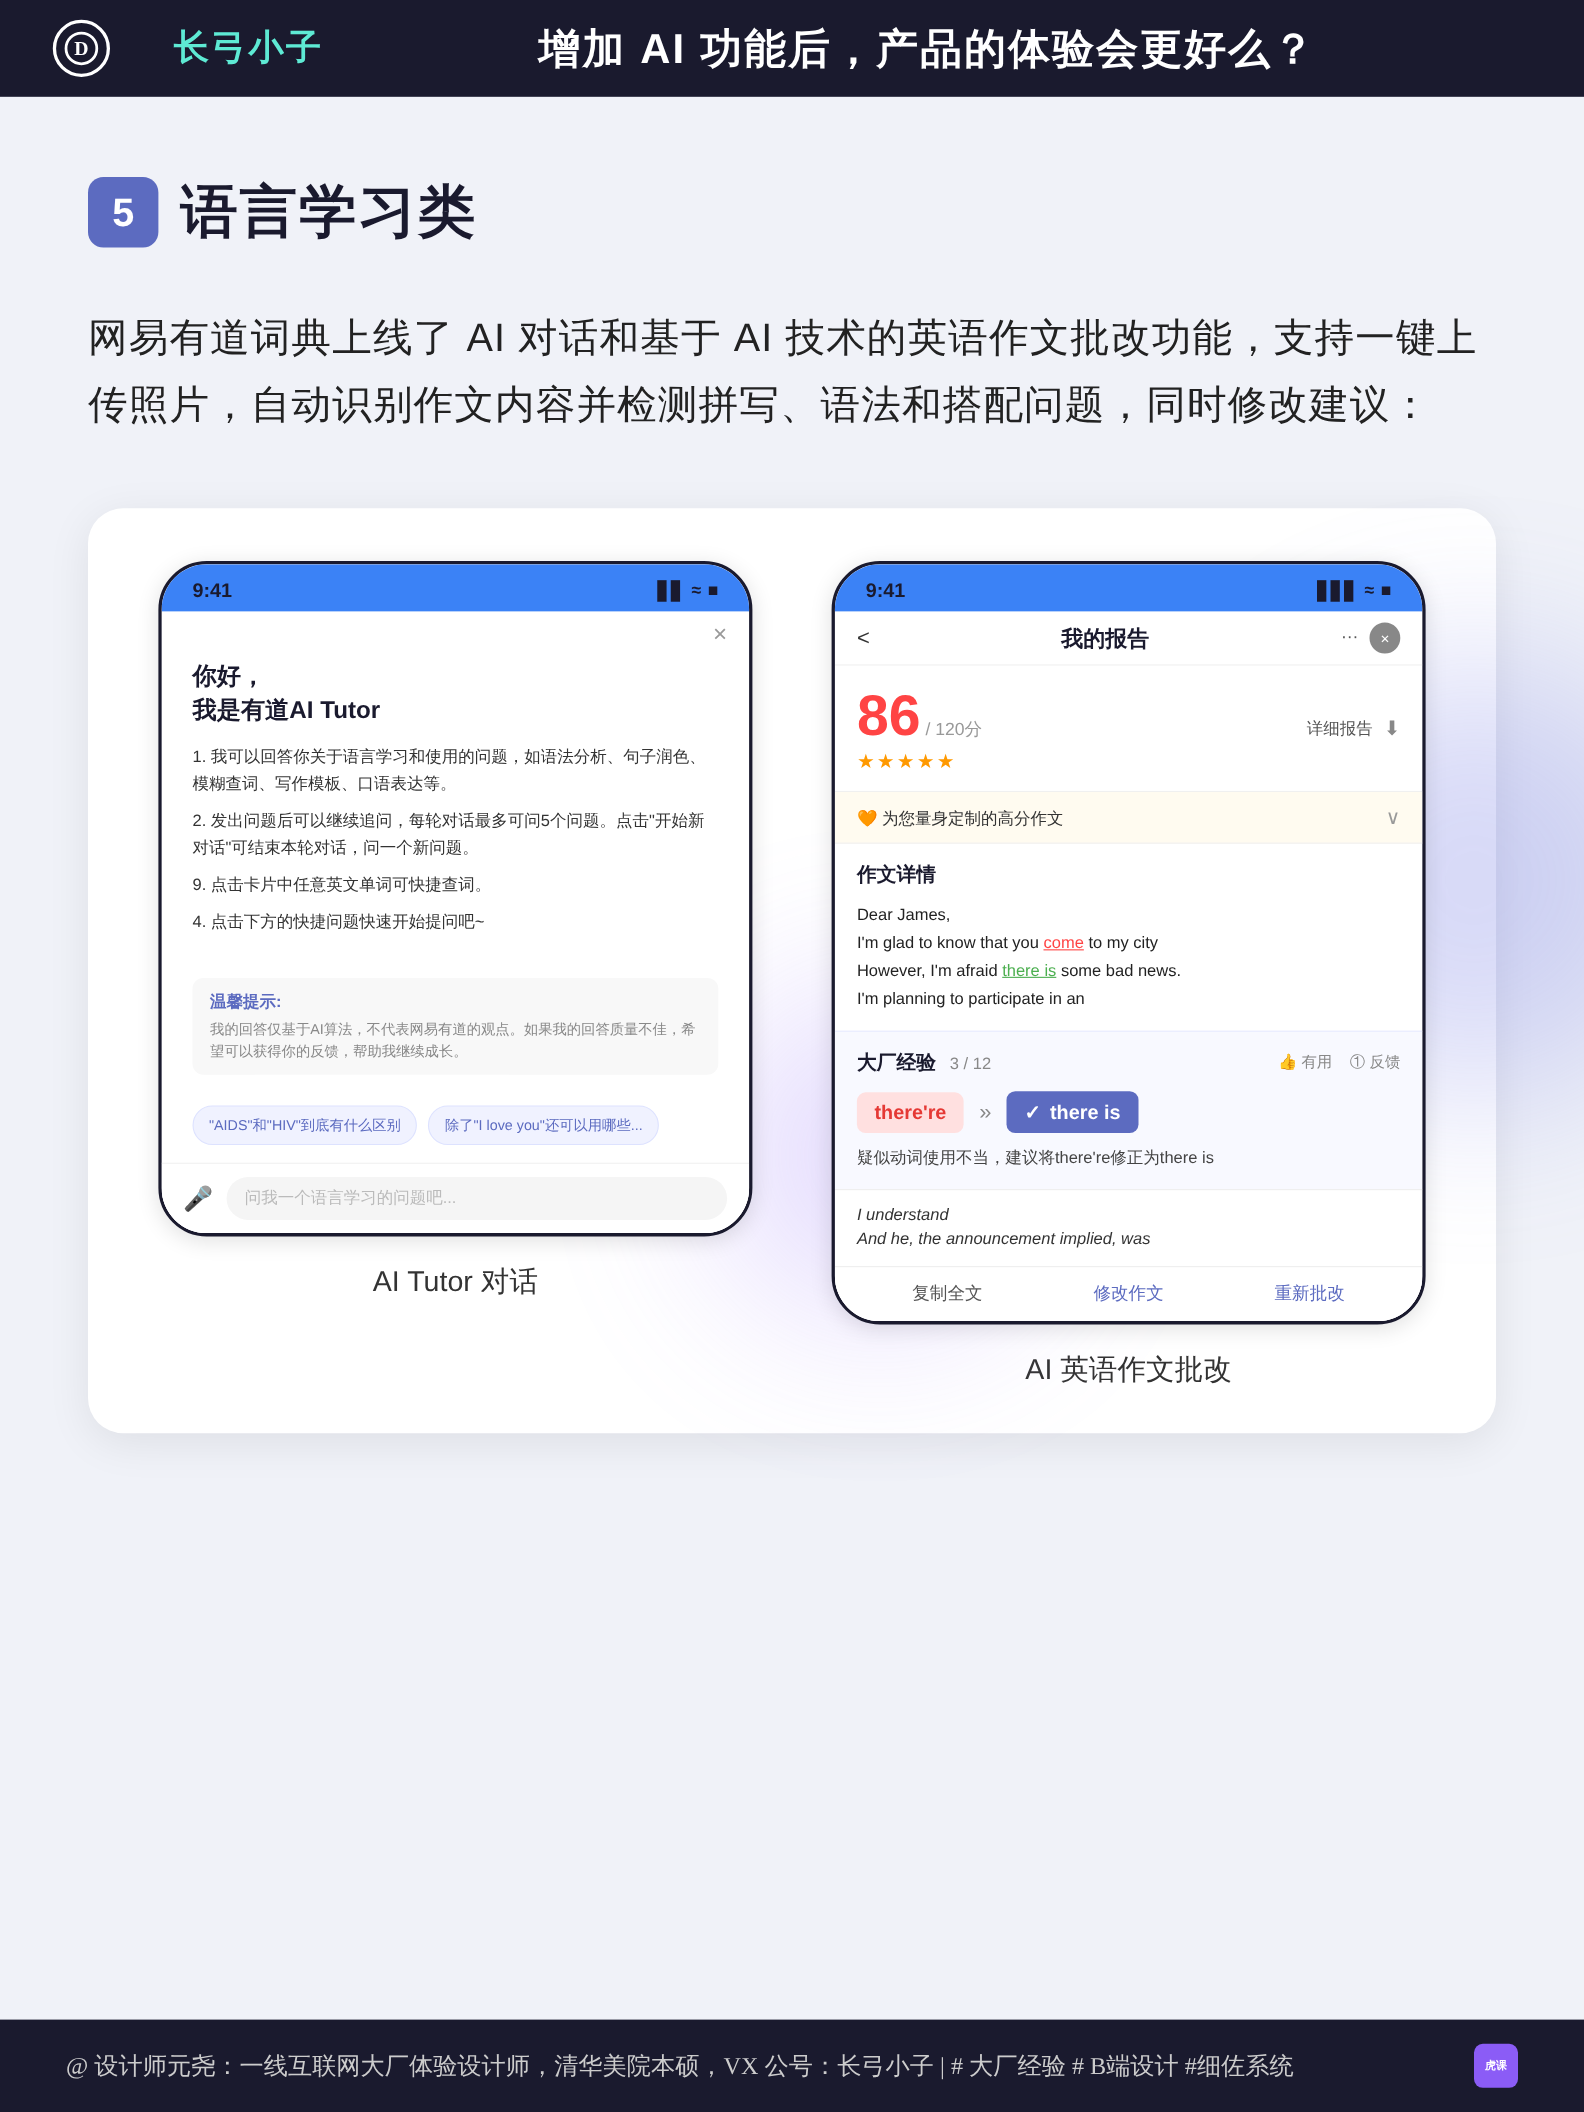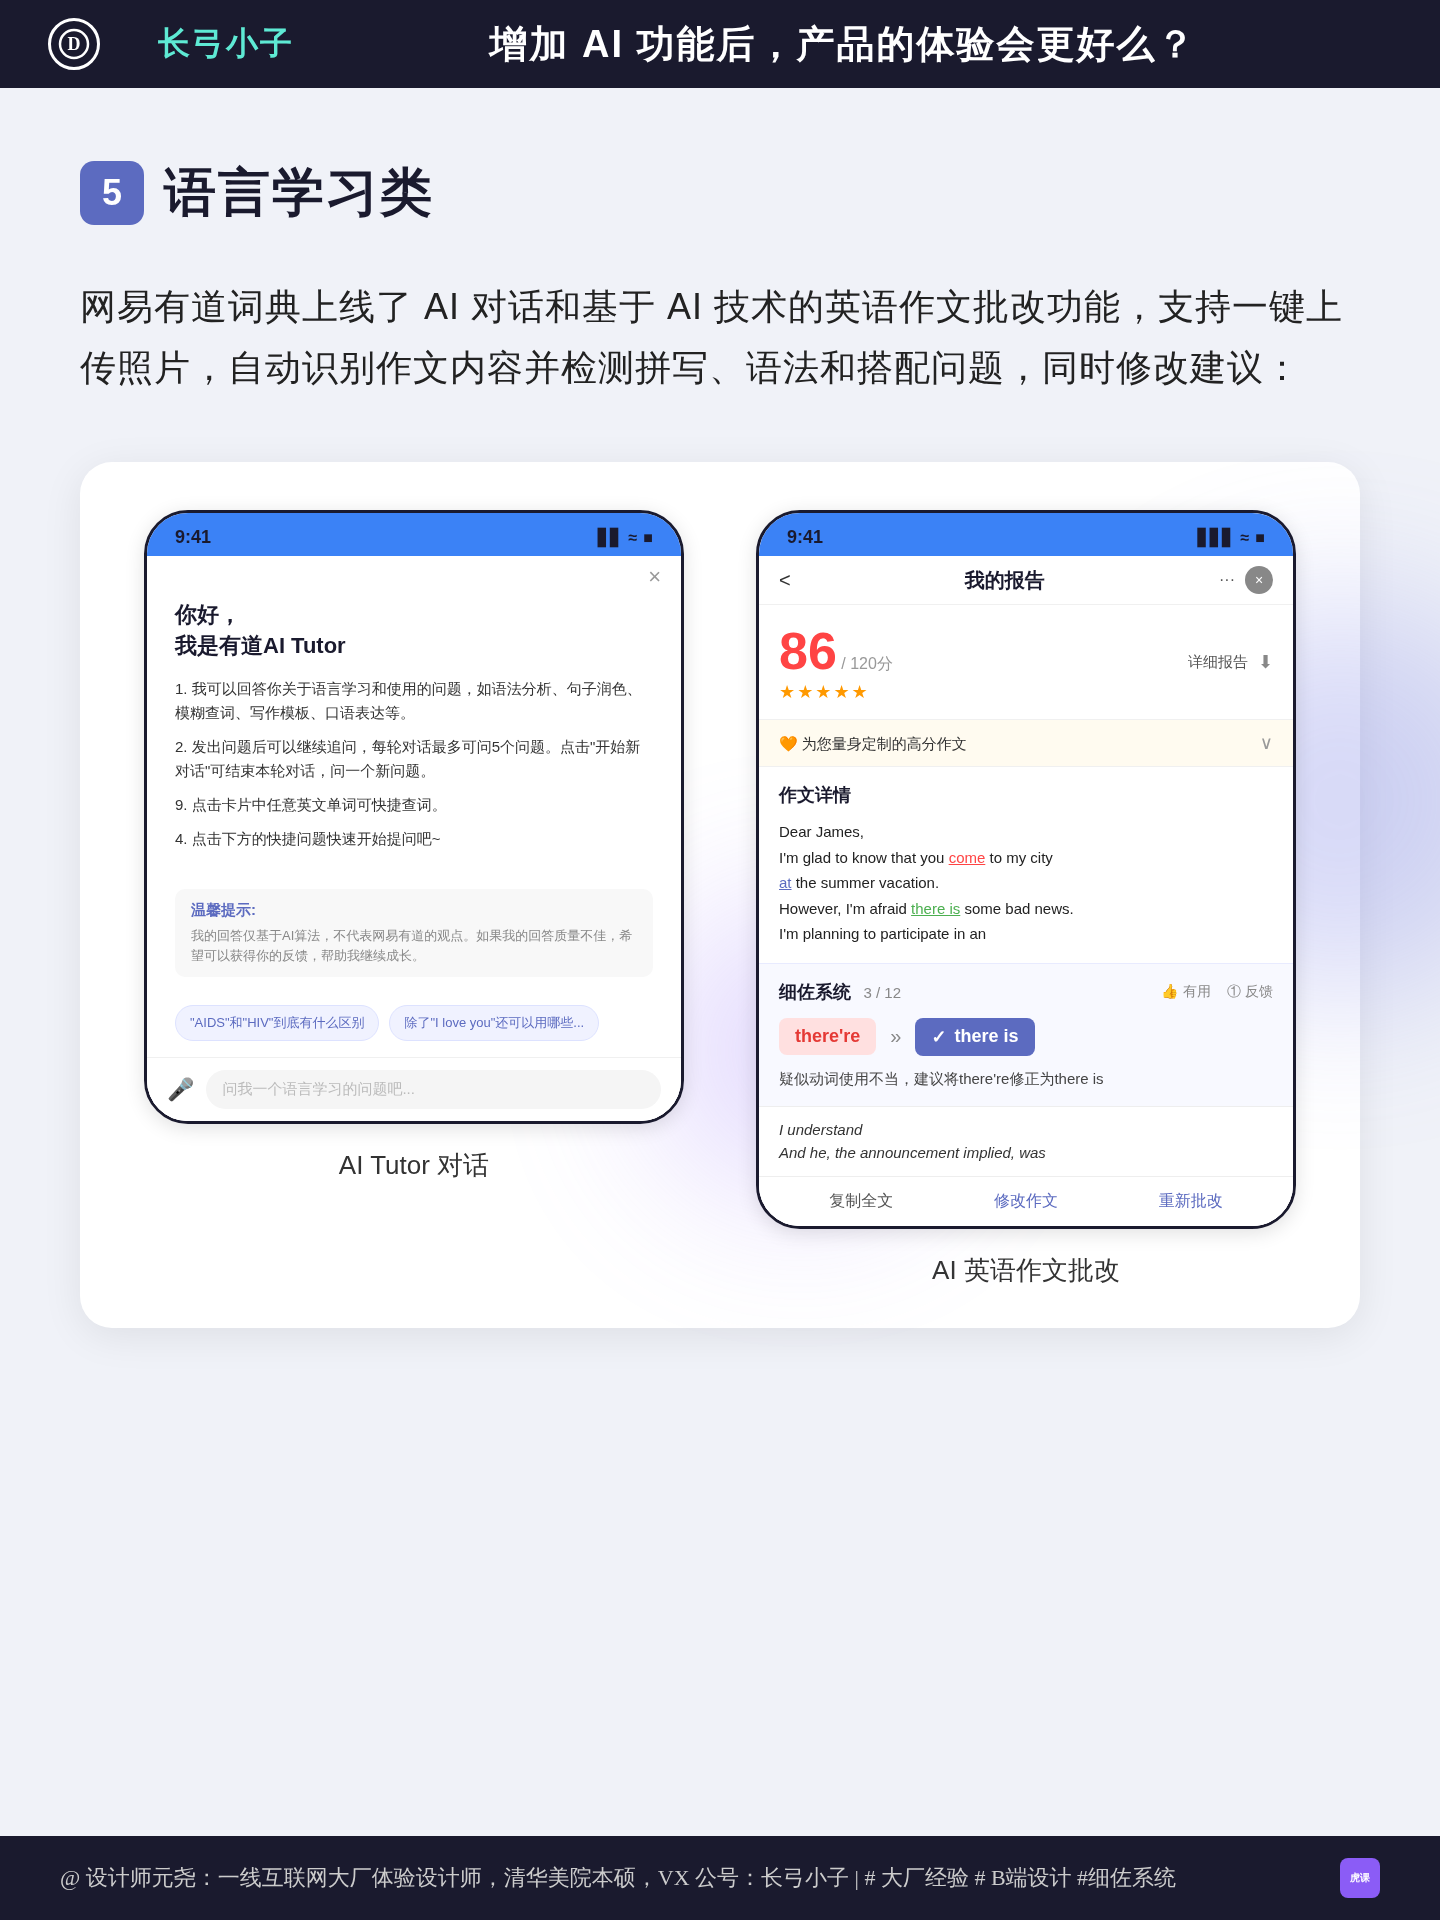--- a/index.html
+++ b/index.html
@@ -644,30 +644,29 @@
           <div class="personalized-bar">
             <span class="personalized-text">🧡 为您量身定制的高分作文</span>
             <span class="expand-icon">∨</span>
           </div>
 
           <div class="essay-detail">
             <div class="essay-detail-title">作文详情</div>
             <div class="essay-text">
               <div>Dear James,</div>
               <div>I'm glad to know that you <span class="highlight-red">come</span> to my city</div>
-              <div><span class="highlight-blue">at</span> the summer vacation.</div>
               <div>However, I'm afraid <span class="highlight-green">there is</span> some bad news.</div>
               <div>I'm planning to participate in an</div>
             </div>
           </div>
 
           <div class="correction-section">
             <div class="correction-header">
               <div>
-                <span class="correction-title">细佐系统</span>
+                <span class="correction-title">大厂经验</span>
                 <span class="correction-count">3 / 12</span>
               </div>
               <div class="correction-right-actions">
                 <span>👍 有用</span>
                 <span>① 反馈</span>
               </div>
             </div>
 
             <div class="correction-arrow-row">
               <div class="wrong-word">there're</div>

